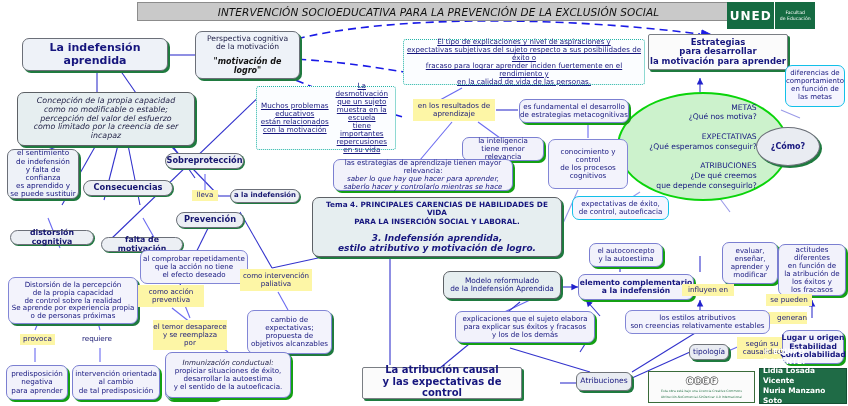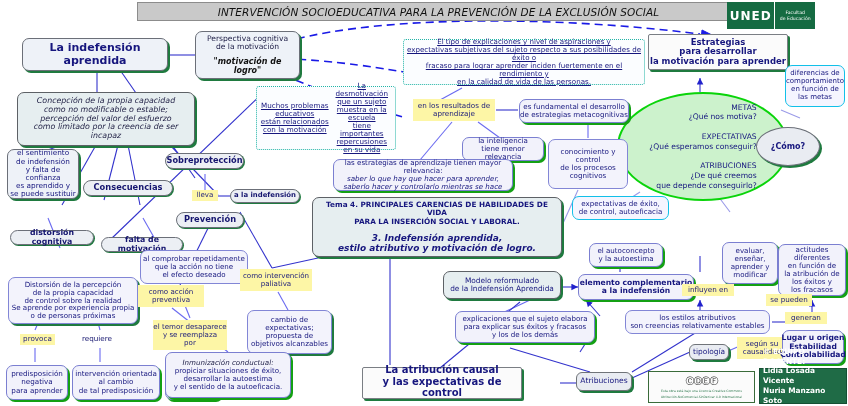--- a/index.html
+++ b/index.html
@@ -462,21 +462,21 @@
   </div>
 
   <div class="node hl" style="left:682px;top:284px;width:52px;height:12px;font-size:7.2px;">
     <span>influyen en</span>
   </div>
 
   <div class="node hl" style="left:730px;top:294px;width:46px;height:12px;font-size:7.2px;margin-left:36px;">
     <span>se pueden</span>
   </div>
 
-  <div class="node hl" style="left:785px;top:312px;width:42px;height:12px;font-size:7.2px;">
+  <div class="node hl" style="left:765px;top:312px;width:42px;height:12px;font-size:7.2px;justify-content:flex-end;">
     <span>generan</span>
   </div>
 
   <div class="node shell-lav" style="left:455px;top:311px;width:140px;height:32px;font-size:7.1px;color:#16167e;white-space:pre-line;">
     <span>explicaciones que el sujeto elabora
 para explicar sus éxitos y fracasos
 y los de los demás</span>
   </div>
 
   <div class="node shell-lav-plain" style="left:625px;top:310px;width:145px;height:24px;font-size:7.2px;color:#16167e;white-space:pre-line;">

